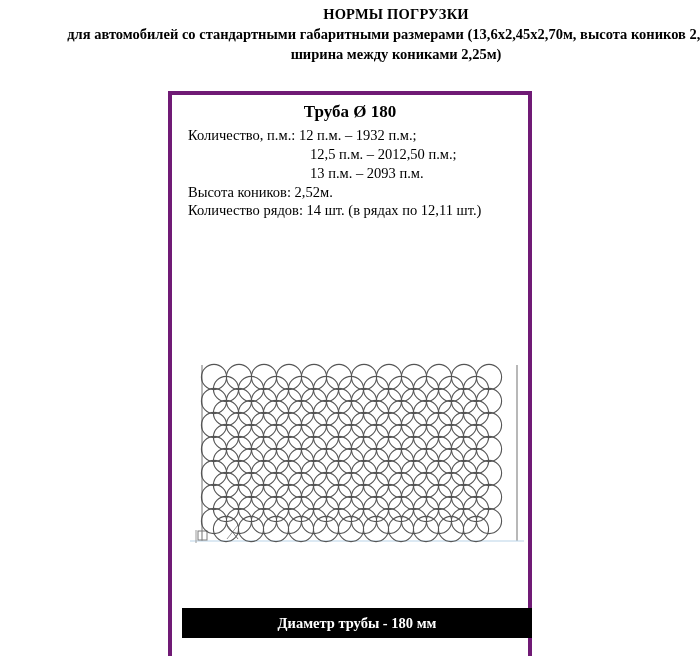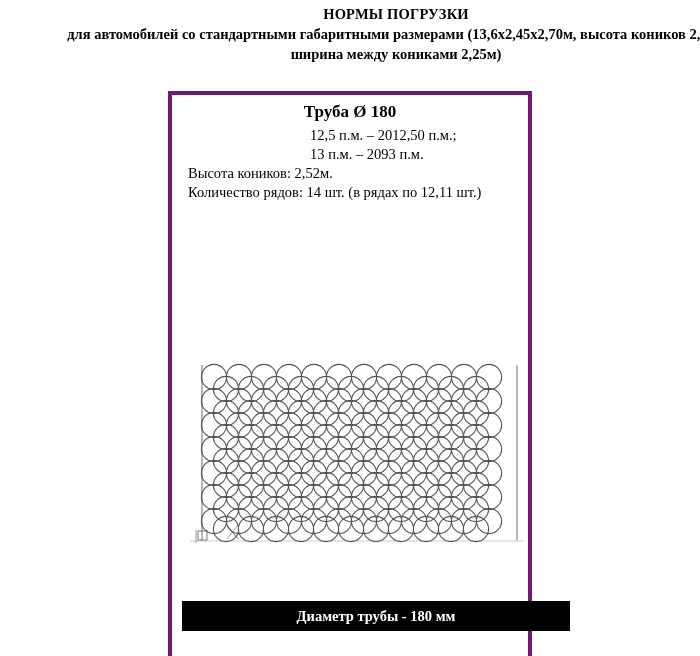--- a/index.html
+++ b/index.html
@@ -73,22 +73,22 @@
   .diagram {
     position: absolute;
     left: 0;
     top: 158px;
     width: 362px;
     height: 355px;
   }
   .footer-bar {
     position: absolute;
     left: 10px;
-    bottom: 26px;
-    width: 388px;
+    bottom: 19px;
+    width: 350px;
     height: 30px;
     background: #000000;
     color: #ffffff;
     display: flex;
     align-items: center;
     justify-content: center;
     font-weight: bold;
     font-size: 14.5px;
   }
   svg { display: block; }
@@ -101,20 +101,21 @@
   <div class="header">
     <div class="title-main">НОРМЫ ПОГРУЗКИ</div>
     <div class="title-sub">для автомобилей со стандартными габаритными размерами (13,6х2,45х2,70м, высота коников 2,2м., ширина между кониками 2,25м)</div>
   </div>
 
   <div class="card">
 
     <div class="card-title">Труба Ø 180</div>
 
     <div class="specs">
+      <div class="spec-row indent-1">Количество, п.м.: 12 п.м. – 1932 п.м.;</div>
       <div class="spec-row indent-2">12,5 п.м. – 2012,50 п.м.;</div>
       <div class="spec-row indent-2">13 п.м. – 2093 п.м.</div>
       <div class="spec-row indent-1">Высота коников: 2,52м.</div>
       <div class="spec-row indent-1">Количество рядов: 14 шт. (в рядах по 12,11 шт.)</div>
     </div>
 
     <div class="diagram">
       <svg width="362" height="355" viewBox="0 0 362 355">
 
         <g>

